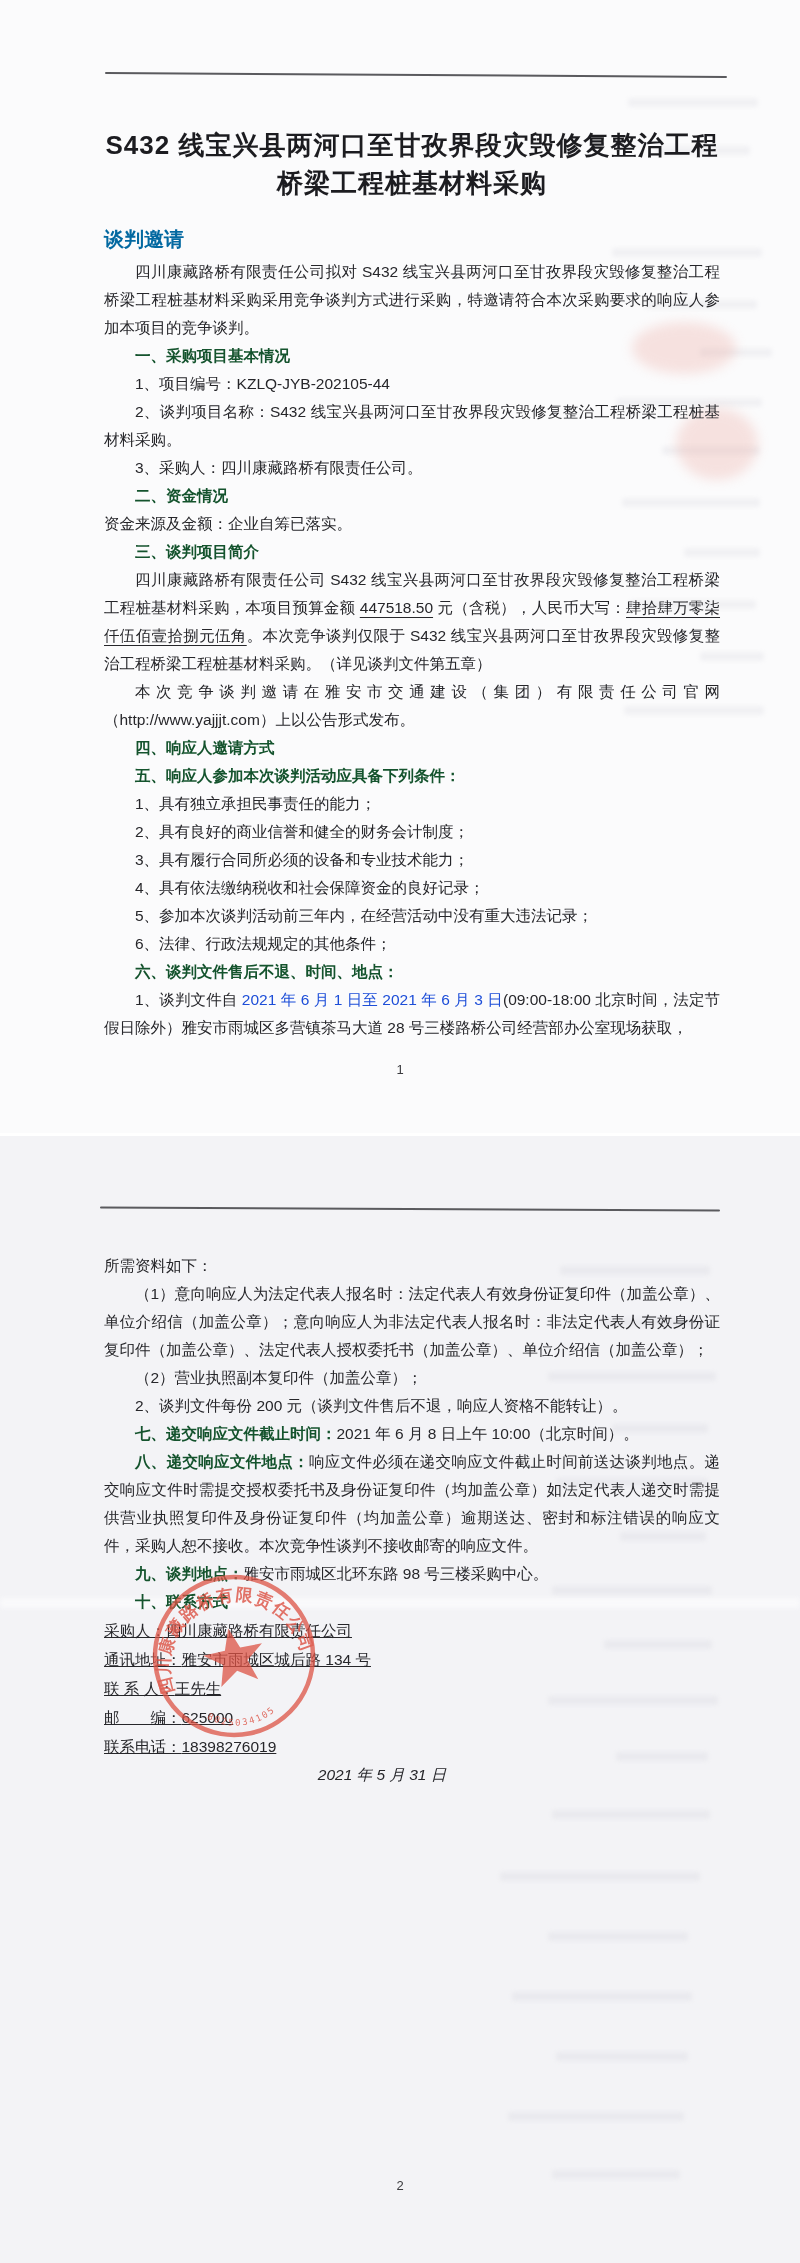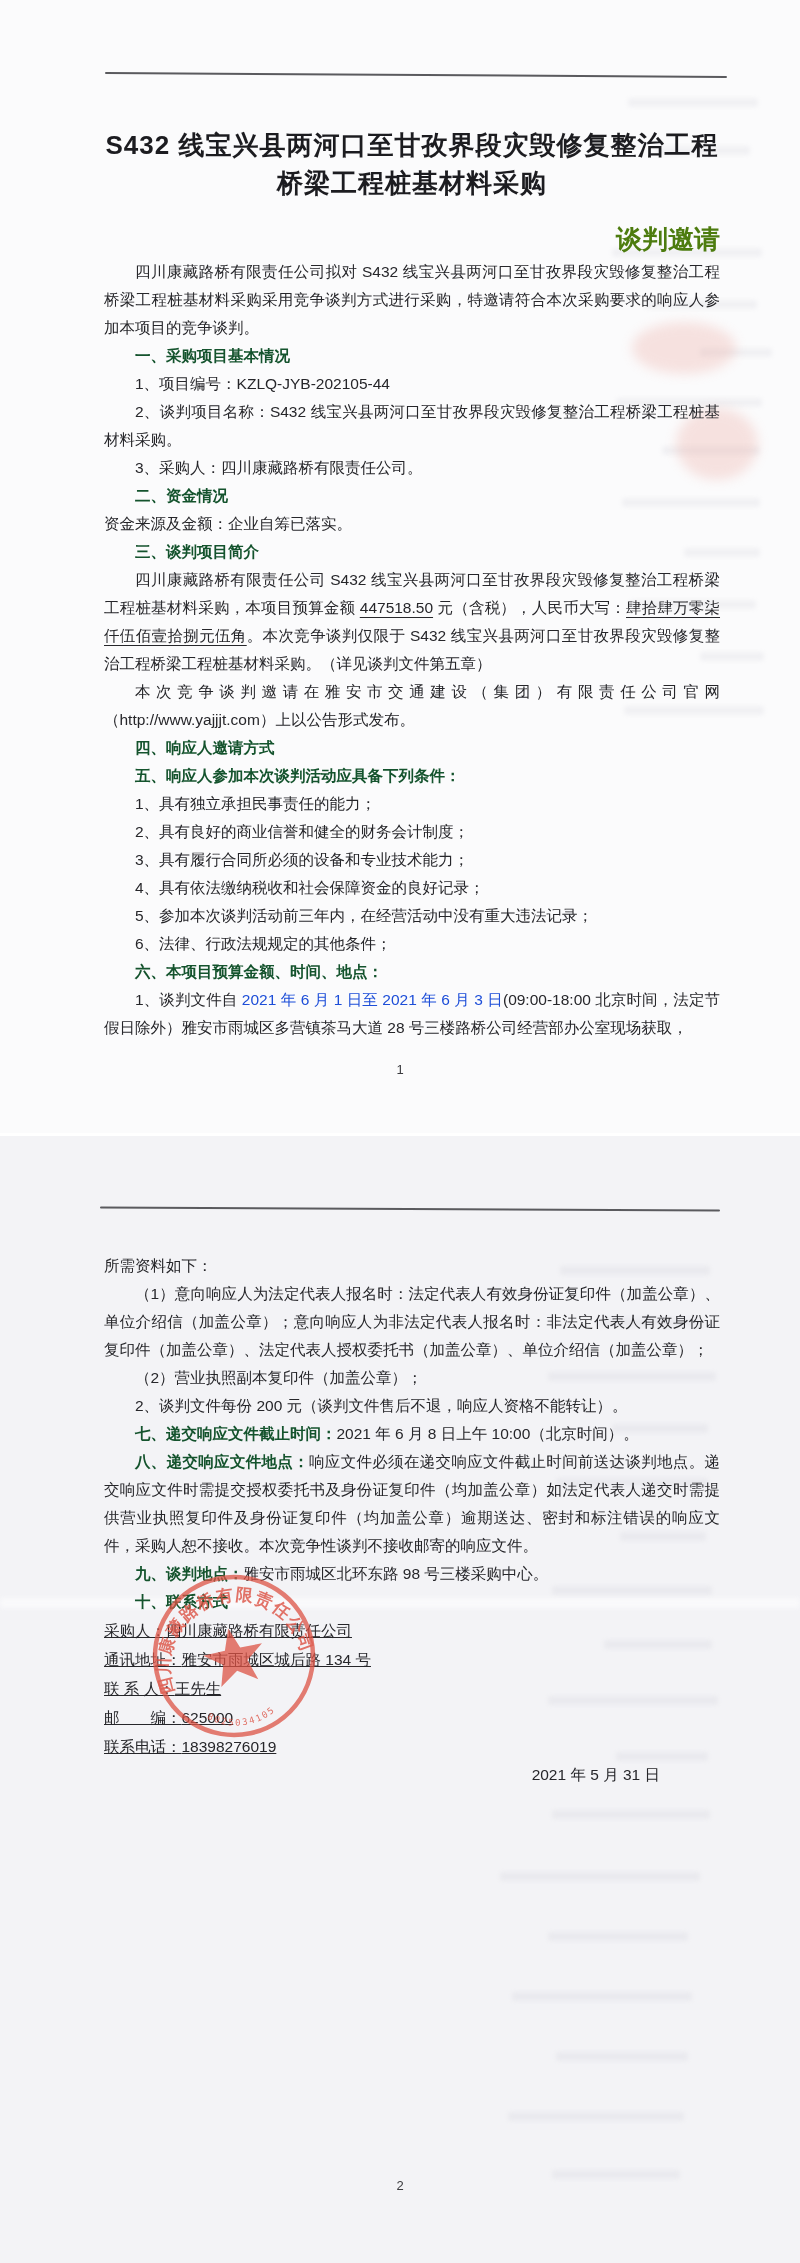--- a/index.html
+++ b/index.html
@@ -10,27 +10,27 @@
     color:#26262a;
   }
   .page{position:absolute;left:0;width:800px;}
   #page1{top:0;height:1133px;background:#fbfbfc;}
   #page2{top:1133px;height:1130px;background:#f3f3f6;border-top:3px solid #fff;}
   .scan-edge{position:absolute;height:2px;background:#5a5a5e;border-radius:2px;}
   .content{position:absolute;left:104px;width:616px;font-size:15.5px;line-height:28px;text-align:justify;}
   .content p{margin:0;}
   .indent{text-indent:2em;}
   h1.doc-title{margin:0;text-align:center;font-size:26px;line-height:38px;font-weight:700;color:#1c1c20;letter-spacing:1px;}
-  h2.doc-subtitle{margin:24px 0 6px 0;text-align:right;font-size:26px;line-height:26px;font-weight:700;color:#4d7c0f;}
+  h2.doc-subtitle{margin:24px 0 6px 0;text-align:left;font-size:20px;line-height:26px;font-weight:700;color:#0369a1;}
   .hd{font-weight:700;color:#14532d;}
   .red{color:#1d4ed8;}
   .ul{text-decoration:underline;text-underline-offset:4px;}
   .pagenum{position:absolute;left:0;width:100%;text-align:center;font-size:13px;color:#3a3a3e;}
   .contact-row{line-height:29px;text-decoration:underline;}
-  .date-line{text-align:right;padding-right:60px;margin-top:26px;}
+  .date-line{text-align:center;padding-right:60px;margin-top:26px;font-style:italic;}
   
   .ghost{position:absolute;height:9px;border-radius:3px;background:#a9a9b8;opacity:.12;filter:blur(2px);transform:scaleX(-1);}
   .ghost-red{position:absolute;background:#eba79e;opacity:.30;filter:blur(6px);border-radius:50%;}
   .scan-band{position:absolute;left:0;width:100%;height:10px;background:#ffffff;opacity:.55;filter:blur(2px);}
   
   .stamp{position:absolute;left:148px;top:1568px;width:172px;height:176px;transform:rotate(-12deg);opacity:.88;z-index:5;}
 </style>
 </head>
 <body>
 
@@ -76,21 +76,21 @@
     <p class="indent hd">四、响应人邀请方式</p>
 
     <p class="indent hd">五、响应人参加本次谈判活动应具备下列条件：</p>
     <p class="indent">1、具有独立承担民事责任的能力；</p>
     <p class="indent">2、具有良好的商业信誉和健全的财务会计制度；</p>
     <p class="indent">3、具有履行合同所必须的设备和专业技术能力；</p>
     <p class="indent">4、具有依法缴纳税收和社会保障资金的良好记录；</p>
     <p class="indent">5、参加本次谈判活动前三年内，在经营活动中没有重大违法记录；</p>
     <p class="indent">6、法律、行政法规规定的其他条件；</p>
 
-    <p class="indent hd">六、本项目预算金额、时间、地点：</p>
+    <p class="indent hd">六、谈判文件售后不退、时间、地点：</p>
     <p class="indent"><span>1、谈判文件自</span><span class="red"> 2021 年 6 月 1 日至 2021 年 6 月 3 日</span><span>(09:00-18:00 北京时间，法定节假日除外）雅安市雨城区多营镇茶马大道 28 号三楼路桥公司经营部办公室现场获取，</span></p>
   </div>
 
   <div class="pagenum" style="top:1062px;">1</div>
 </div>
 
 <div class="page" id="page2">
   <div class="scan-edge" style="left:100px;top:72px;width:620px;transform:rotate(0.3deg);"></div>
   <div class="scan-band" style="top:462px;"></div>
 

